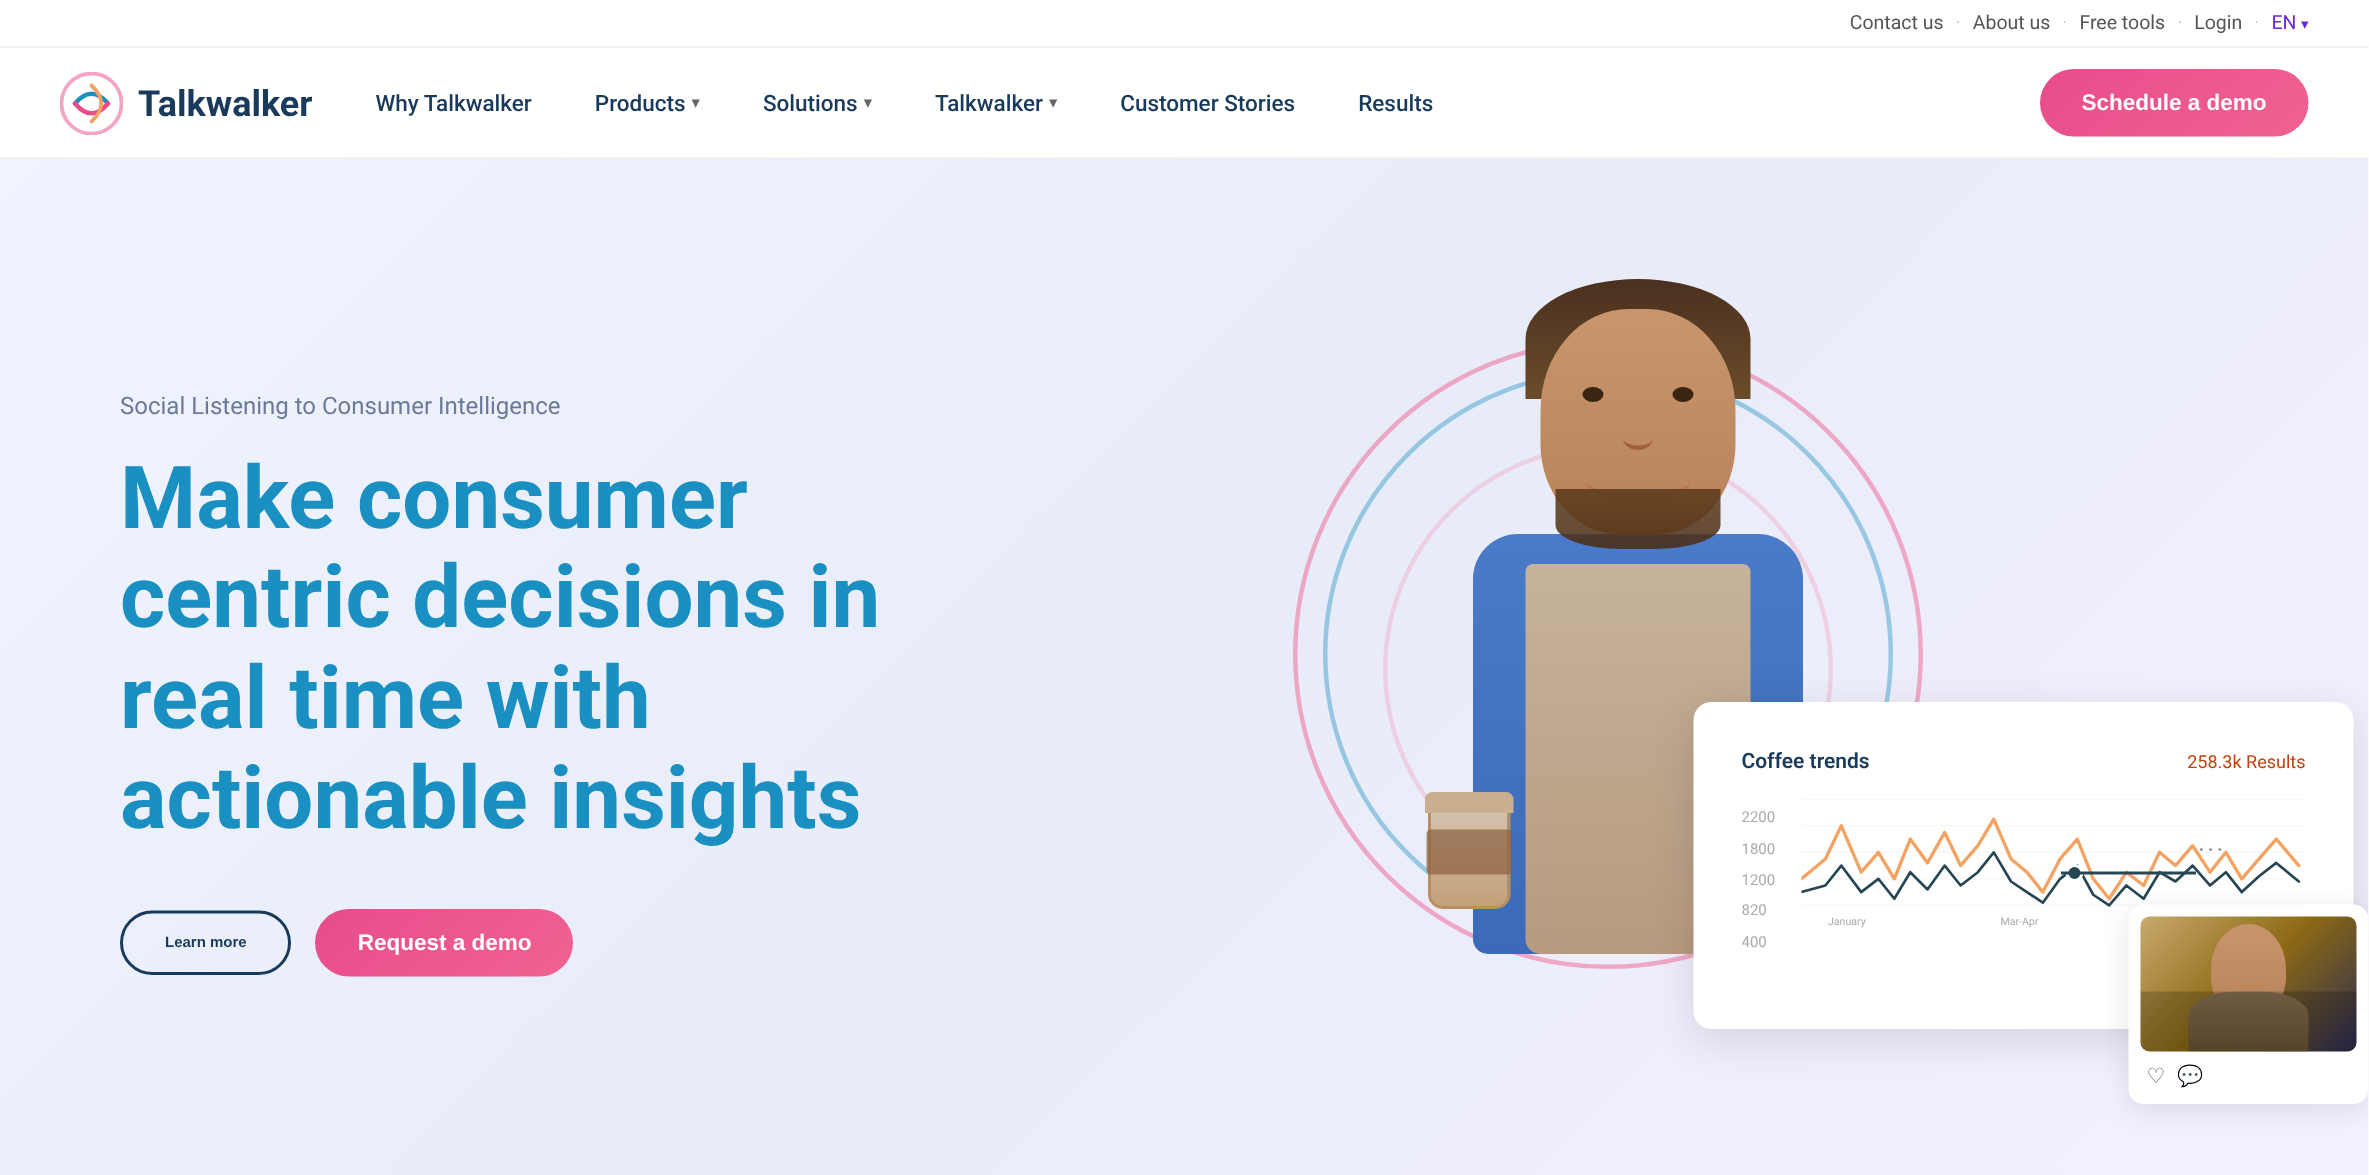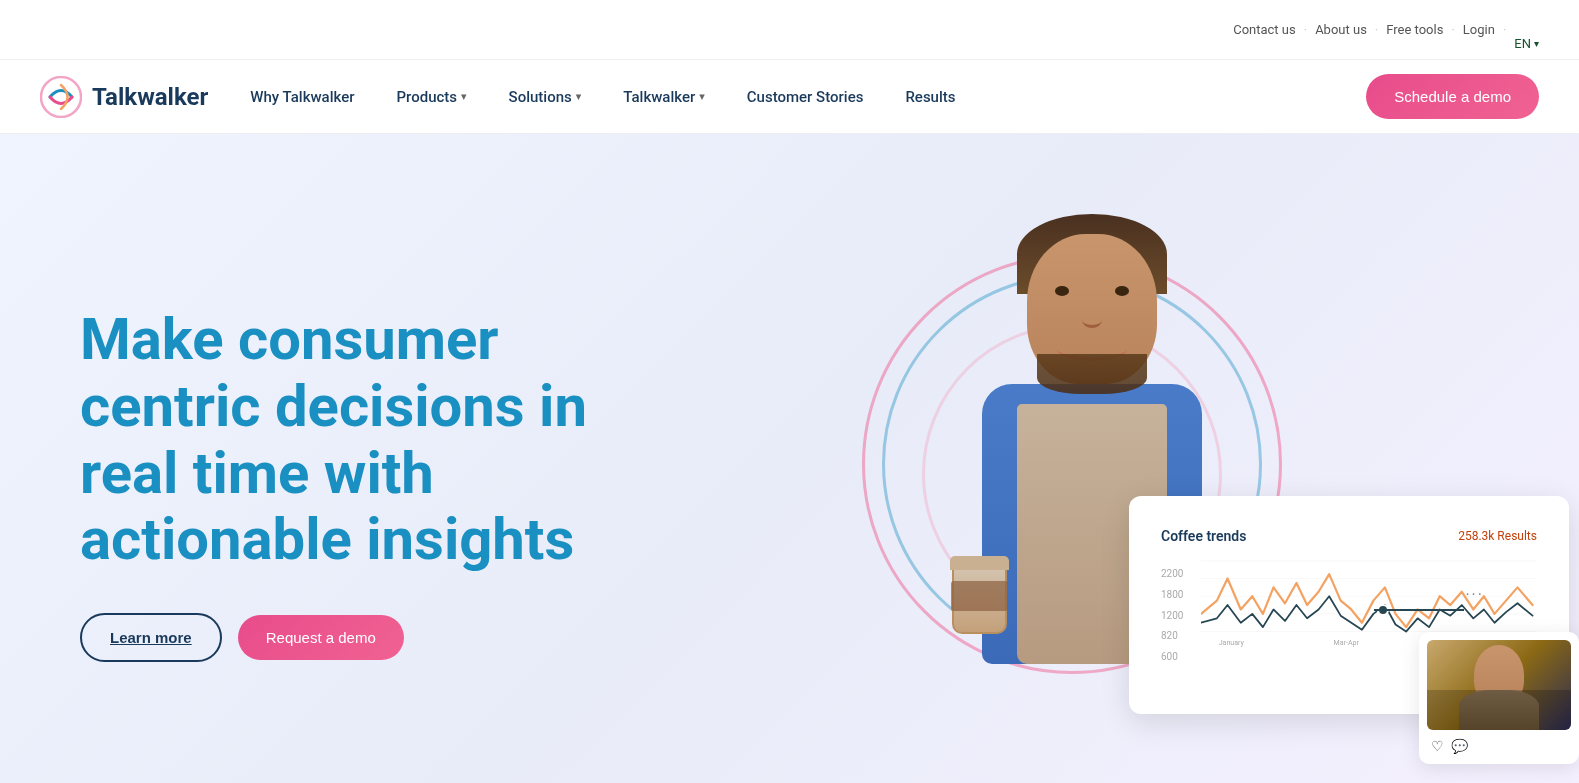--- a/index.html
+++ b/index.html
@@ -19,22 +19,21 @@
     .utility-bar a {
       color: #555;
       text-decoration: none;
     }
     .utility-bar .sep { color: #ccc; margin: 0 4px; }
     .lang-selector {
       display: flex;
       align-items: center;
       gap: 3px;
       cursor: pointer;
-      color: #14532d;
-      margin-top: 28px;
+      color: #6d28d9;
     }
     .lang-selector .chevron { font-size: 10px; }
 
     
     .navbar {
       display: flex;
       align-items: center;
       justify-content: space-between;
       padding: 14px 40px;
       background: #fff;
@@ -86,21 +85,21 @@
       display: flex;
       align-items: center;
     }
     .schedule-demo-btn {
       background: linear-gradient(135deg, #e84c8b, #f06292);
       color: #fff;
       border: none;
       border-radius: 30px;
       padding: 14px 28px;
       font-size: 15px;
-      font-weight: 400;
+      font-weight: 700;
       cursor: pointer;
       white-space: nowrap;
     }
 
     
     .hero {
       background: linear-gradient(135deg, #f0f4ff 0%, #e8ecf8 50%, #f5f0ff 100%);
       min-height: 640px;
       display: flex;
       align-items: center;
@@ -130,33 +129,32 @@
       display: flex;
       gap: 16px;
       align-items: center;
     }
     .btn-learn-more {
       border: 2px solid #1a3a5c;
       background: transparent;
       color: #1a3a5c;
       border-radius: 30px;
       padding: 14px 28px;
-      font-size: 15px;
+      font-size: 10px;
       font-weight: 600;
       cursor: pointer;
-      text-decoration: underline;
     }
     .btn-request-demo {
       background: linear-gradient(135deg, #e84c8b, #f06292);
       color: #fff;
       border: none;
       border-radius: 30px;
       padding: 14px 28px;
       font-size: 15px;
-      font-weight: 400;
+      font-weight: 700;
       cursor: pointer;
     }
 
     
     .hero-visual {
       flex: 0 0 45%;
       max-width: 45%;
       position: relative;
       height: 580px;
       display: flex;
@@ -384,20 +382,21 @@
       </li>
     </ul>
   </div>
   <div class="nav-right">
     <button class="schedule-demo-btn">Schedule a demo</button>
   </div>
 </nav>
 
 <section class="hero">
   <div class="hero-content">
+    <p class="hero-subtitle">Social Listening to Consumer Intelligence</p>
     <h1 class="hero-title">
       <span>Make consumer</span><br>
       <span>centric decisions in</span><br>
       <span>real time with</span><br>
       <span>actionable insights</span>
     </h1>
     <div class="hero-buttons">
       <button class="btn-learn-more">Learn more</button>
       <button class="btn-request-demo">Request a demo</button>
     </div>
@@ -445,21 +444,21 @@
       <div class="dashboard-card-header">
         <span class="dashboard-card-title">Coffee trends</span>
         <span class="dashboard-card-results">258.3k Results</span>
       </div>
       <div class="chart-area">
         <div class="chart-y-labels">
           <span>2200</span>
           <span>1800</span>
           <span>1200</span>
           <span>820</span>
-          <span>600</span>
+          <span>400</span>
         </div>
         <svg class="chart-svg" viewBox="0 0 380 110" preserveAspectRatio="none" xmlns="http://www.w3.org/2000/svg">
 
           <line x1="0" y1="10" x2="380" y2="10" stroke="#eee" stroke-width="0.5"></line>
           <line x1="0" y1="30" x2="380" y2="30" stroke="#eee" stroke-width="0.5"></line>
           <line x1="0" y1="50" x2="380" y2="50" stroke="#eee" stroke-width="0.5"></line>
           <line x1="0" y1="70" x2="380" y2="70" stroke="#eee" stroke-width="0.5"></line>
           <line x1="0" y1="90" x2="380" y2="90" stroke="#eee" stroke-width="0.5"></line>
 
           <polyline points="0,70 18,55 30,30 45,65 58,50 70,70 82,40 95,58 108,35 120,60 133,45 145,25 158,55 170,65 182,80 195,55 208,40 220,70 232,85 245,65 258,75 270,50 282,60 295,45 308,65 320,50 332,70 345,55 358,40 375,60" fill="none" stroke="#f4a261" stroke-width="2.5" stroke-linecap="round" stroke-linejoin="round"></polyline>

